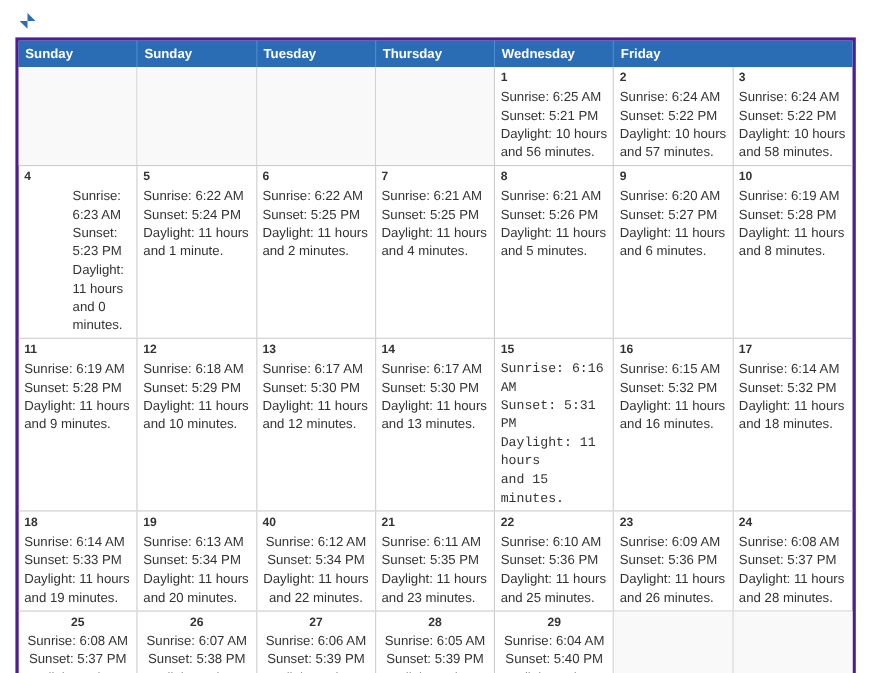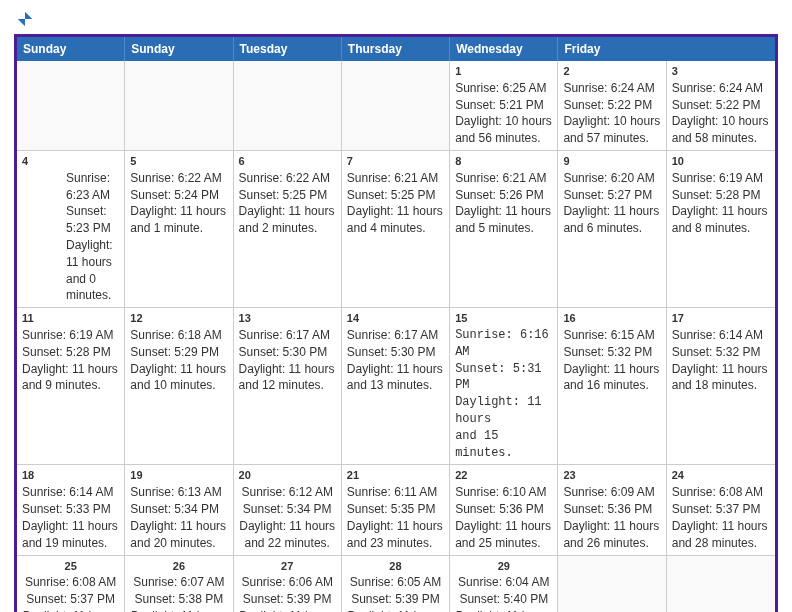--- a/index.html
+++ b/index.html
@@ -285,21 +285,21 @@
 and 19 minutes.</div>
           </div>
           <div class="cal-cell">
             <span class="day-num">19</span>
             <div class="cell-info" style="white-space: pre-line;">Sunrise: 6:13 AM
 Sunset: 5:34 PM
 Daylight: 11 hours
 and 20 minutes.</div>
           </div>
           <div class="cal-cell">
-            <span class="day-num">20</span>
+            <span class="day-num">40</span>
             <div class="cell-info" style="white-space: pre-line; text-align: center;">Sunrise: 6:12 AM
 Sunset: 5:34 PM
 Daylight: 11 hours
 and 22 minutes.</div>
           </div>
           <div class="cal-cell">
             <span class="day-num">21</span>
             <div class="cell-info" style="white-space: pre-line;">Sunrise: 6:11 AM
 Sunset: 5:35 PM
 Daylight: 11 hours

